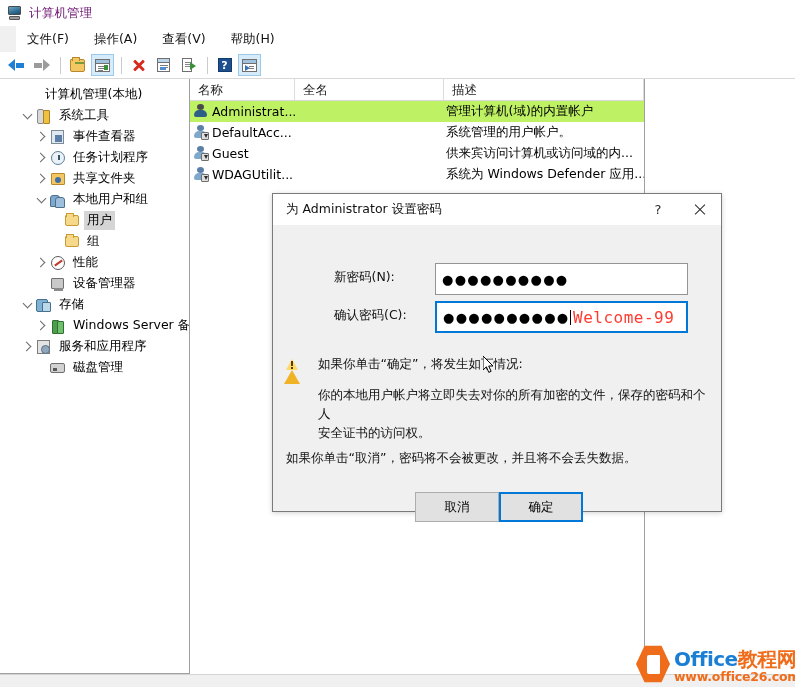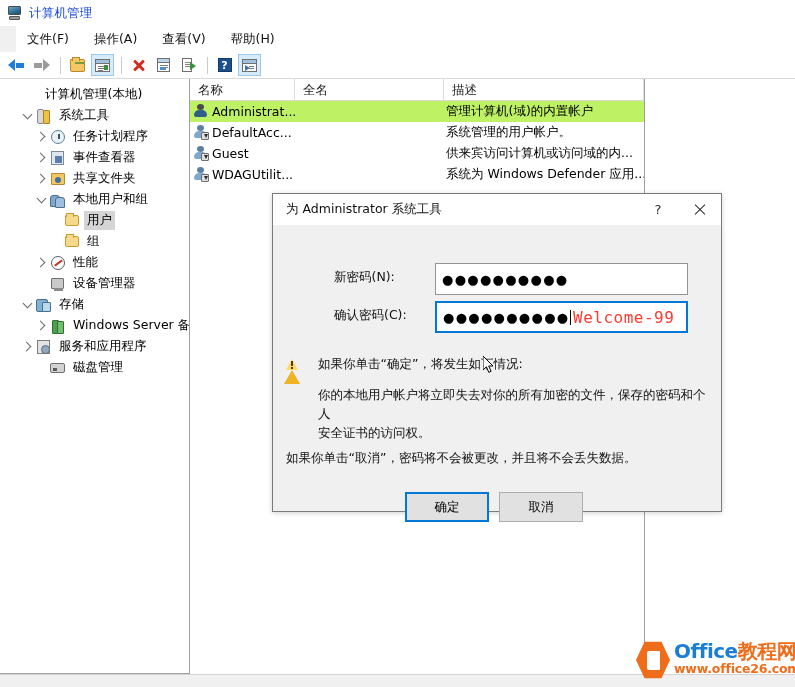--- a/index.html
+++ b/index.html
@@ -20,21 +20,21 @@
 
   
   .titlebar {
     position: absolute; left: 0; top: 0; width: 795px; height: 26px;
     background: #ffffff;
     display: flex; align-items: center;
     padding-left: 7px;
   }
   .titlebar .tb-icon { width: 16px; height: 16px; margin-right: 6px; position: relative; flex: none; }
   .titlebar .tb-text {
-    font-size: 12.5px; color: #1d4ed8; letter-spacing: .2px;
+    font-size: 12.5px; color: #701a75; letter-spacing: .2px;
   }
 
   
   .mon-ico { position: relative; width: 16px; height: 16px; }
   .mon-ico .scr {
     position: absolute; left: 1px; top: 1px; width: 13px; height: 9px;
     background: linear-gradient(160deg,#6fa8c9 0%, #2f6e93 60%, #1d4f6d 100%);
     border: 1px solid #4a4a4a; border-radius: 1px;
   }
   .mon-ico .base {
@@ -251,21 +251,21 @@
 
   
   .cursor { position: absolute; left: 483px; top: 356px; width: 12px; height: 19px; pointer-events: none; }
 
   
   .statusbar { position: absolute; left: 0; top: 674px; width: 795px; height: 13px; background: #f0f0f0; border-top: 1px solid #d4d4d4; }
 
   
   .wm {
     position: absolute; left: 636px; top: 641px; width: 152px; height: 42px;
-    display: flex; align-items: flex-start;
+    display: flex; align-items: flex-end;
   }
   .wm .hex {
     width: 34px; height: 38px; background: #ef6c1a; flex: none;
     clip-path: polygon(25% 2%, 75% 2%, 100% 50%, 75% 98%, 25% 98%, 0% 50%);
     display: flex; align-items: center; justify-content: center;
   }
   .wm .hex .doc { width: 13px; height: 19px; background: #fff; border-radius: 2px 1px 1px 2px; }
   .wm .wtxt { margin-left: 4px; line-height: 1; }
   .wm .l1 { font-size: 20px; font-weight: bold; color: #1a7fd4; letter-spacing: -0.5px; }
   .wm .l1 .cn { color: #ef6c1a; }
@@ -370,32 +370,32 @@
             <span class="tico">
               <span class="i-tools"></span>
             </span>
             <span class="tlbl">系统工具</span>
           </div>
           <div class="tnode" style="padding-left: 30px;">
             <span class="twist">
               <span class="chev right"></span>
             </span>
             <span class="tico">
+              <span class="i-evt"></span>
+            </span>
+            <span class="tlbl">事件查看器</span>
+          </div>
+          <div class="tnode" style="padding-left: 30px;">
+            <span class="twist">
+              <span class="chev right"></span>
+            </span>
+            <span class="tico">
               <span class="i-clock"></span>
             </span>
             <span class="tlbl">任务计划程序</span>
-          </div>
-          <div class="tnode" style="padding-left: 30px;">
-            <span class="twist">
-              <span class="chev right"></span>
-            </span>
-            <span class="tico">
-              <span class="i-evt"></span>
-            </span>
-            <span class="tlbl">事件查看器</span>
           </div>
           <div class="tnode" style="padding-left: 30px;">
             <span class="twist">
               <span class="chev right"></span>
             </span>
             <span class="tico">
               <span class="i-share"></span>
             </span>
             <span class="tlbl">共享文件夹</span>
           </div>
@@ -530,21 +530,21 @@
             <div class="c-desc">系统为 Windows Defender 应用...</div>
           </div>
         </div>
     </div>
 
     <div class="pane-right"></div>
   </div>
 
   <div class="dialog">
     <div class="dlg-title">
-      <span class="t">为 Administrator 系统工具</span>
+      <span class="t">为 Administrator 设置密码</span>
       <span class="dlg-btn">?</span>
       <span class="dlg-btn close">
         <span class="xglyph">
             <span></span>
             <span></span>
           </span>
       </span>
     </div>
 
     <div class="dlg-body">
@@ -573,22 +573,22 @@
       </div>
 
       <div class="para" style="left:45px; top:159px; width:390px;">
         <div>你的本地用户帐户将立即失去对你的所有加密的文件，保存的密码和个人</div>
         <div>安全证书的访问权。</div>
       </div>
 
       <div class="para" style="left:13px; top:222px; width:420px;">如果你单击“取消”，密码将不会被更改，并且将不会丢失数据。</div>
 
       <div style="position:absolute; left:132px; top:266px; display:flex;">
+        <div class="dbtn" style="margin-left:10px;">取消</div>
         <div class="dbtn def">确定</div>
-        <div class="dbtn" style="margin-left:10px;">取消</div>
       </div>
     </div>
   </div>
 
   <svg class="cursor" viewBox="0 0 12 19">
     <polygon points="0,0 0,14 3.4,10.8 5.8,16.4 8.1,15.3 5.7,10 10,10" fill="#ffffff" stroke="#000000" stroke-width="1"></polygon>
   </svg>
 
   <div class="statusbar"></div>
 

